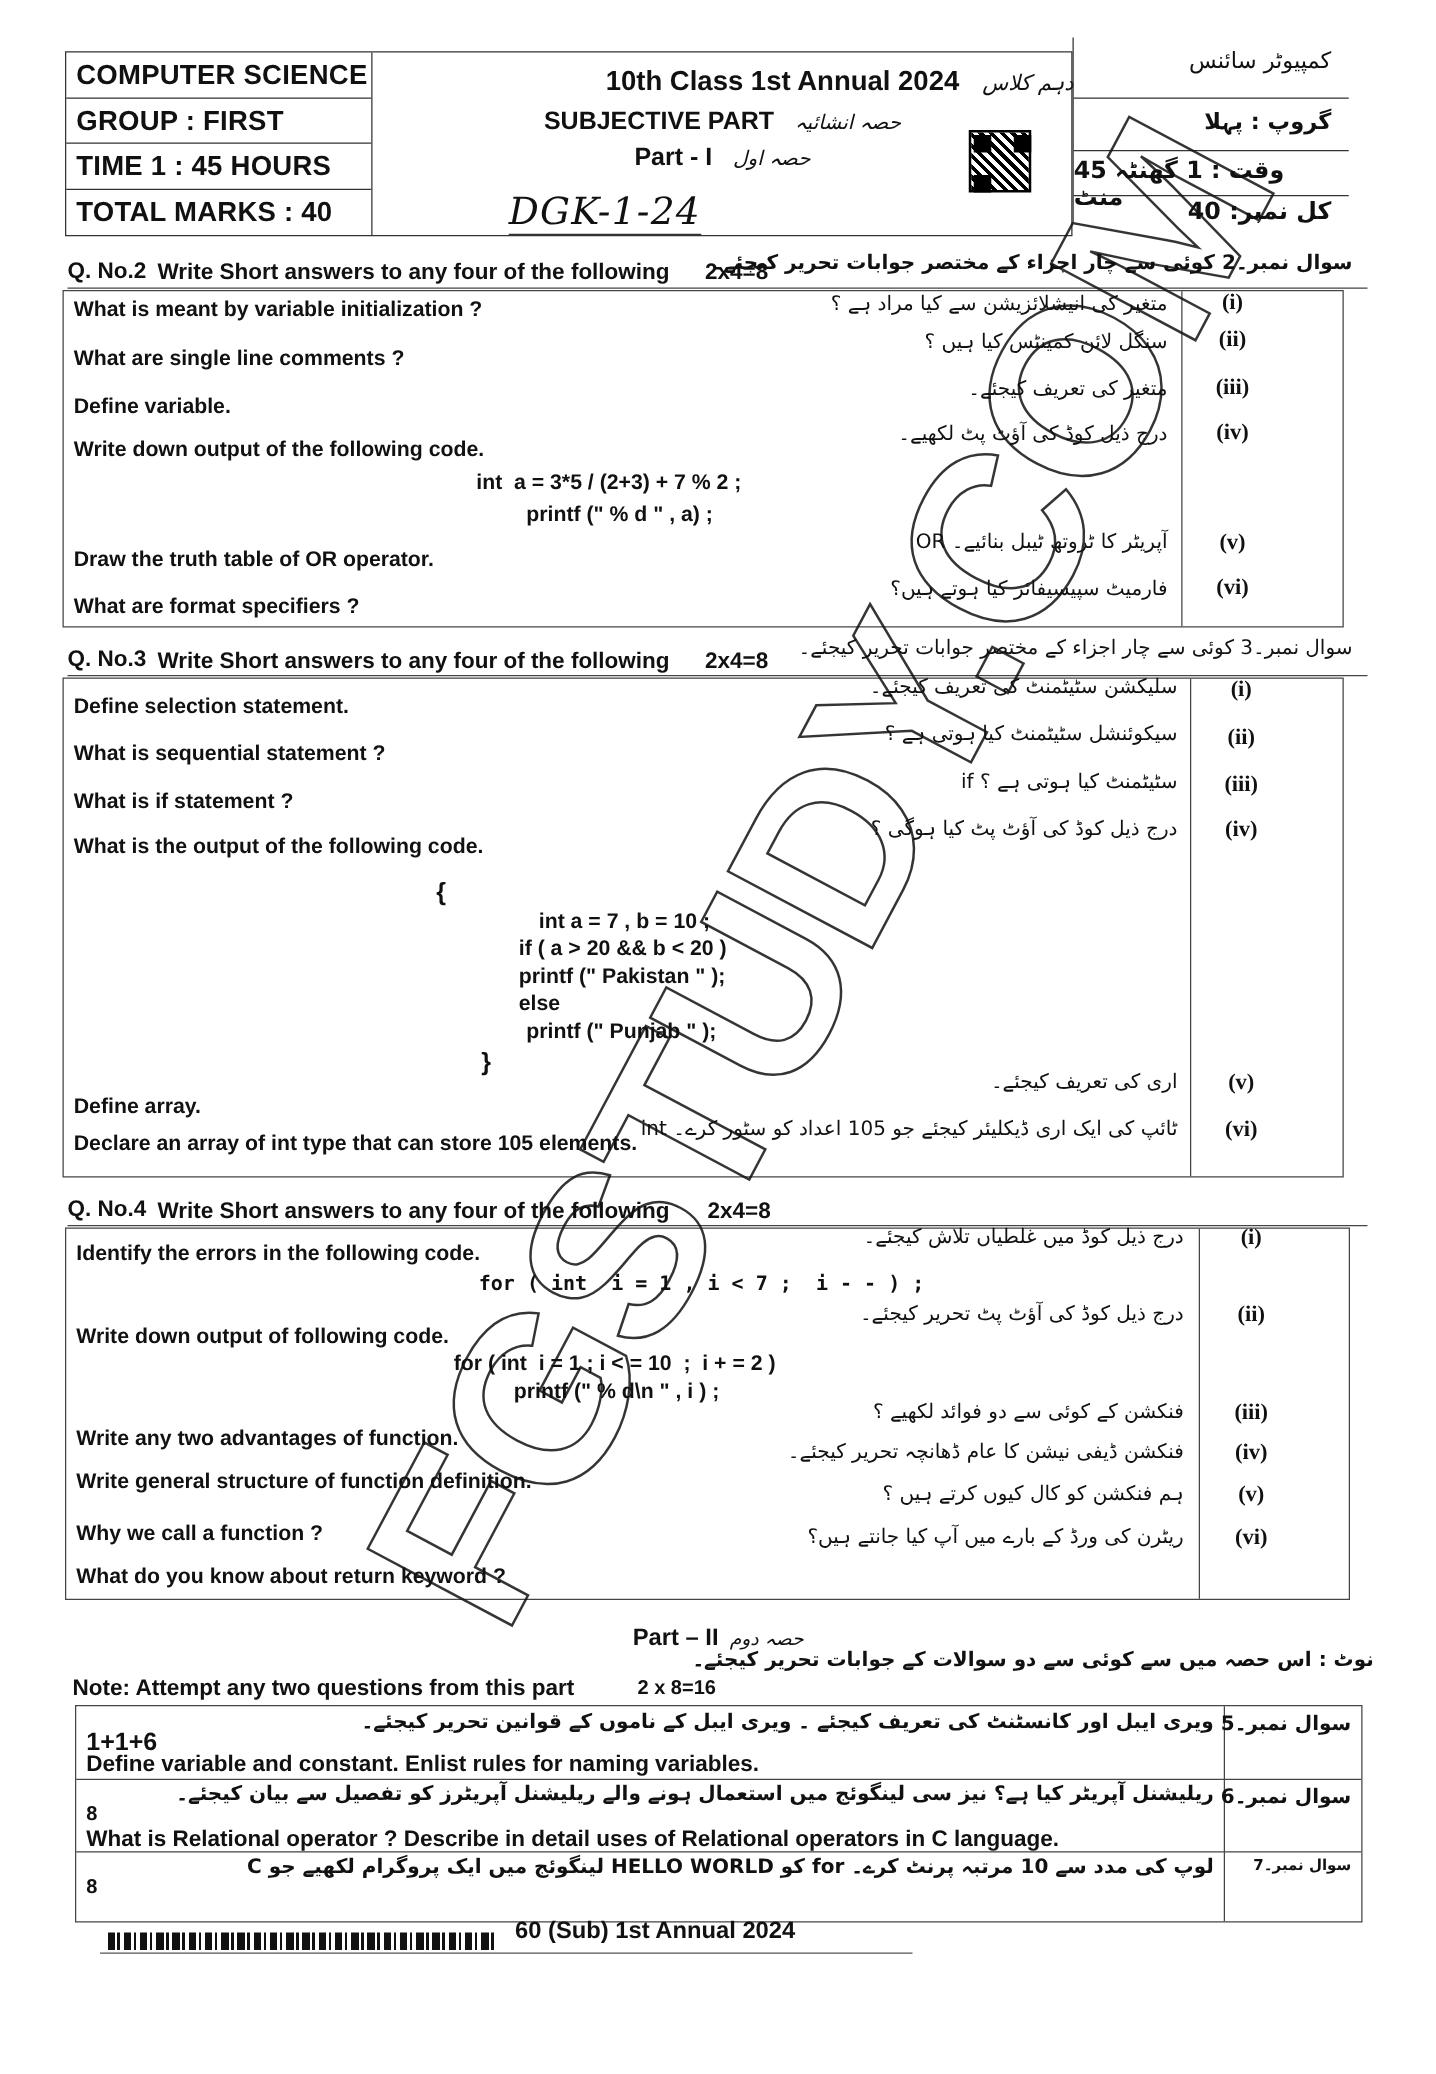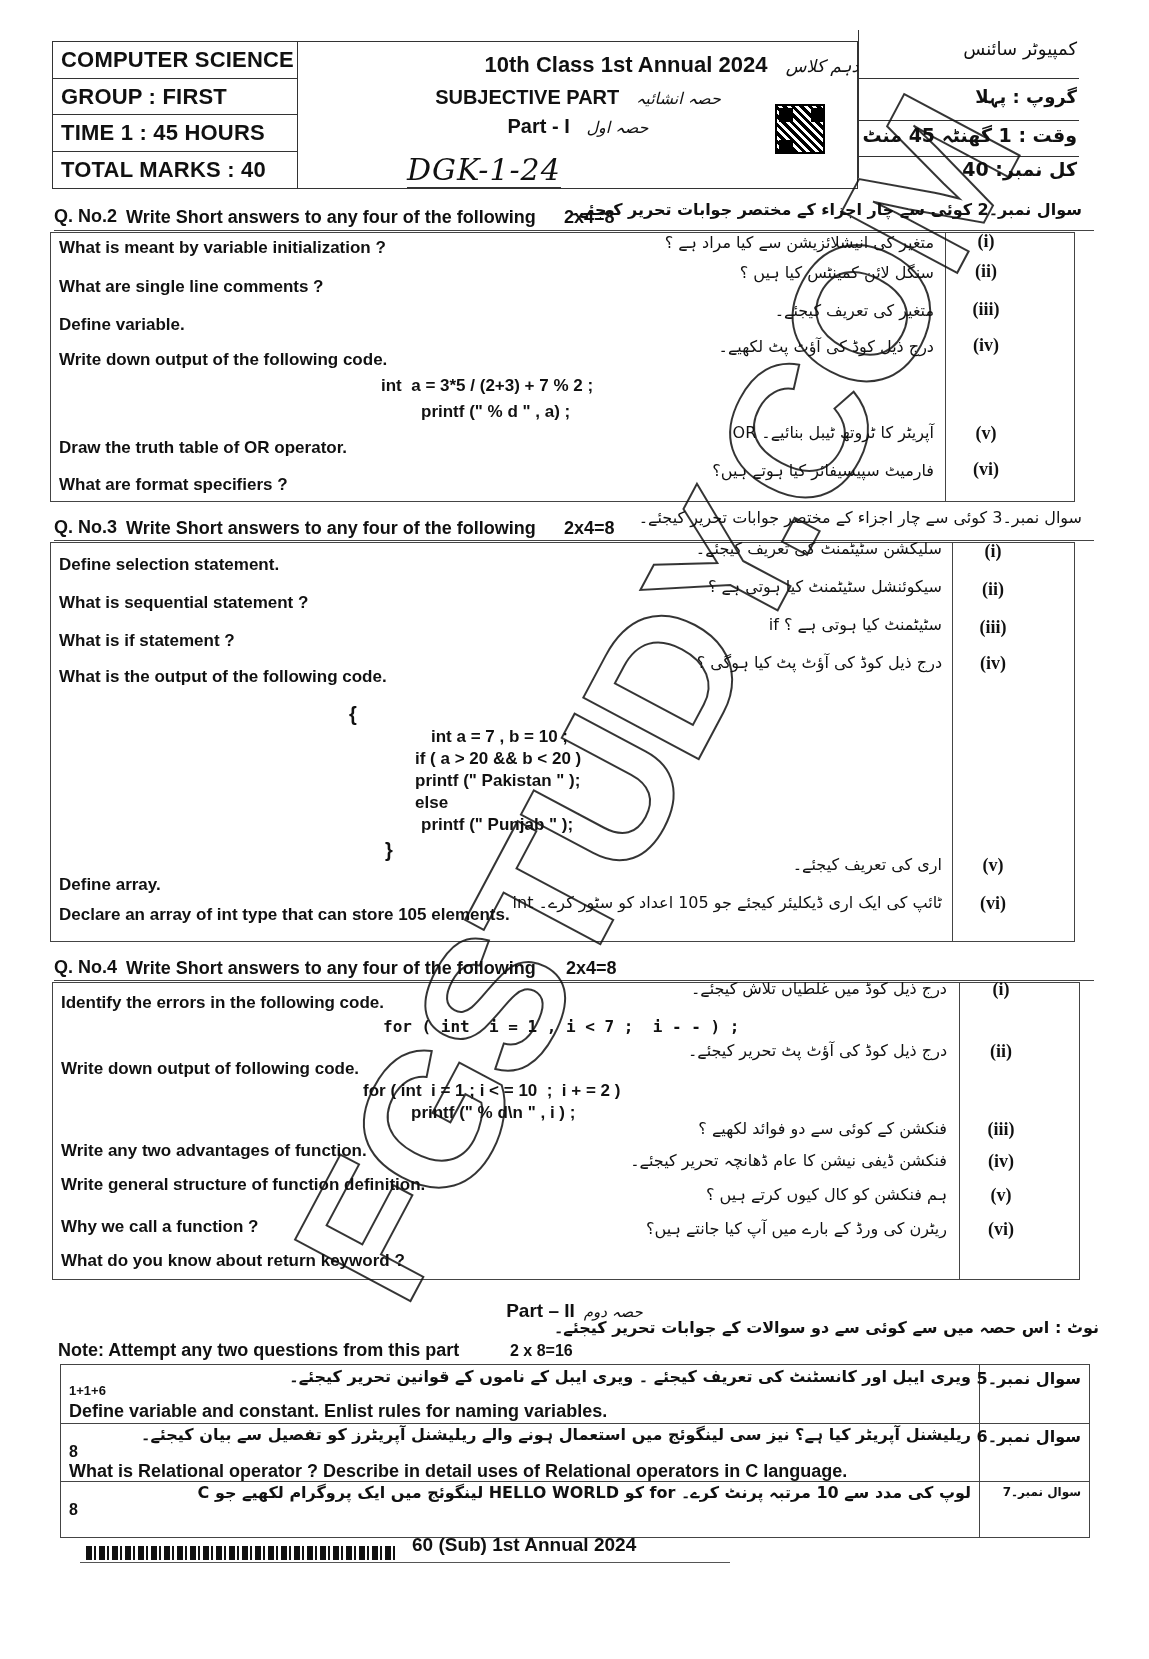--- a/index.html
+++ b/index.html
@@ -18,21 +18,21 @@
   .hc .l3 { margin-top:6px; font-size:20px; font-weight:bold; }
   .urdu { font-family:"DejaVu Sans", sans-serif; direction:rtl; unicode-bidi:plaintext; }
   .qr { position:absolute; left:530px; top:66px; width:50px; height:50px;
         background:
           linear-gradient(#000,#000) 2px 2px/14px 14px no-repeat,
           linear-gradient(#000,#000) 34px 2px/14px 14px no-repeat,
           linear-gradient(#000,#000) 2px 34px/14px 14px no-repeat,
           repeating-linear-gradient(45deg,#000 0 3px,#fff 3px 6px);
         border:2px solid #000; box-sizing:border-box; }
   .hdr-right { left:858px; top:30px; width:230px; height:148px; }
-  .hr-row { position:absolute; right:0; font-size:22px; font-weight:bold; text-align:center; padding-right:12px; }
+  .hr-row { position:absolute; right:12px; font-size:22px; font-weight:bold; text-align:left; padding-right:12px; }
   .qline { font-size:18px; font-weight:bold; }
   .table { border:1.3px solid #444; box-sizing:border-box; }
   .tcol { position:absolute; top:0; bottom:0; border-left:1.3px solid #444; }
   .item-en { position:absolute; left:8px; font-size:17px; font-weight:bold; }
   .item-ur { position:absolute; font-size:16px; text-align:right; }
   .num { position:absolute; font-size:18px; font-weight:bold; font-family:"Liberation Serif", serif; text-align:center; width:60px; }
   .code { position:absolute; font-size:17px; font-weight:bold; white-space:pre; }
   .wm { position:absolute; left:230px; top:380px; font-size:190px; font-weight:bold;
         color:transparent; -webkit-text-stroke:2px #111; transform:rotate(-62deg);
         transform-origin:left top; letter-spacing:-6px; white-space:nowrap; opacity:0.85; }
@@ -186,21 +186,21 @@
   <span class="p2" style="position:absolute;left:0;top:0">Note: Attempt any two questions from this part</span>
   <span class="p2" style="position:absolute;left:452px;top:2px;font-size:16px">2 x 8=16</span>
 </div>
 
 <div class="abs table" style="left:60px;top:1364px;width:1030px;height:174px">
   <div class="tcol" style="left:918px"></div>
   <div style="position:absolute;left:0;right:0;top:58px;border-top:1.3px solid #444"></div>
   <div style="position:absolute;left:0;right:0;top:116px;border-top:1.3px solid #444"></div>
 
   <div class="item-ur urdu" style="right:118px;top:2px;font-weight:bold">ویری ایبل اور کانسٹنٹ کی تعریف کیجئے ۔ ویری ایبل کے ناموں کے قوانین تحریر کیجئے۔</div>
-  <div class="p2" style="position:absolute;left:8px;top:18px;font-size:13px">1+1+6</div>
+  <div class="p2" style="position:absolute;left:8px;top:18px;font-size:20px">1+1+6</div>
   <div class="p2" style="position:absolute;left:8px;top:36px">Define variable and constant. Enlist rules for naming variables.</div>
   <div class="urdu" style="position:absolute;right:8px;top:4px;font-size:16px;font-weight:bold">سوال نمبر۔5</div>
 
   <div class="item-ur urdu" style="right:118px;top:60px;font-weight:bold">ریلیشنل آپریٹر کیا ہے؟ نیز سی لینگوئج میں استعمال ہونے والے ریلیشنل آپریٹرز کو تفصیل سے بیان کیجئے۔</div>
   <div class="p2" style="position:absolute;left:8px;top:78px;font-size:16px">8</div>
   <div class="p2" style="position:absolute;left:8px;top:96px">What is Relational operator ? Describe in detail uses of Relational operators in C language.</div>
   <div class="urdu" style="position:absolute;right:8px;top:62px;font-size:16px;font-weight:bold">سوال نمبر۔6</div>
 
   <div class="item-ur urdu" style="right:118px;top:118px;font-weight:bold">C لینگوئج میں ایک پروگرام لکھیے جو HELLO WORLD کو for لوپ کی مدد سے 10 مرتبہ پرنٹ کرے۔</div>
   <div class="p2" style="position:absolute;left:8px;top:136px;font-size:16px">8</div>

